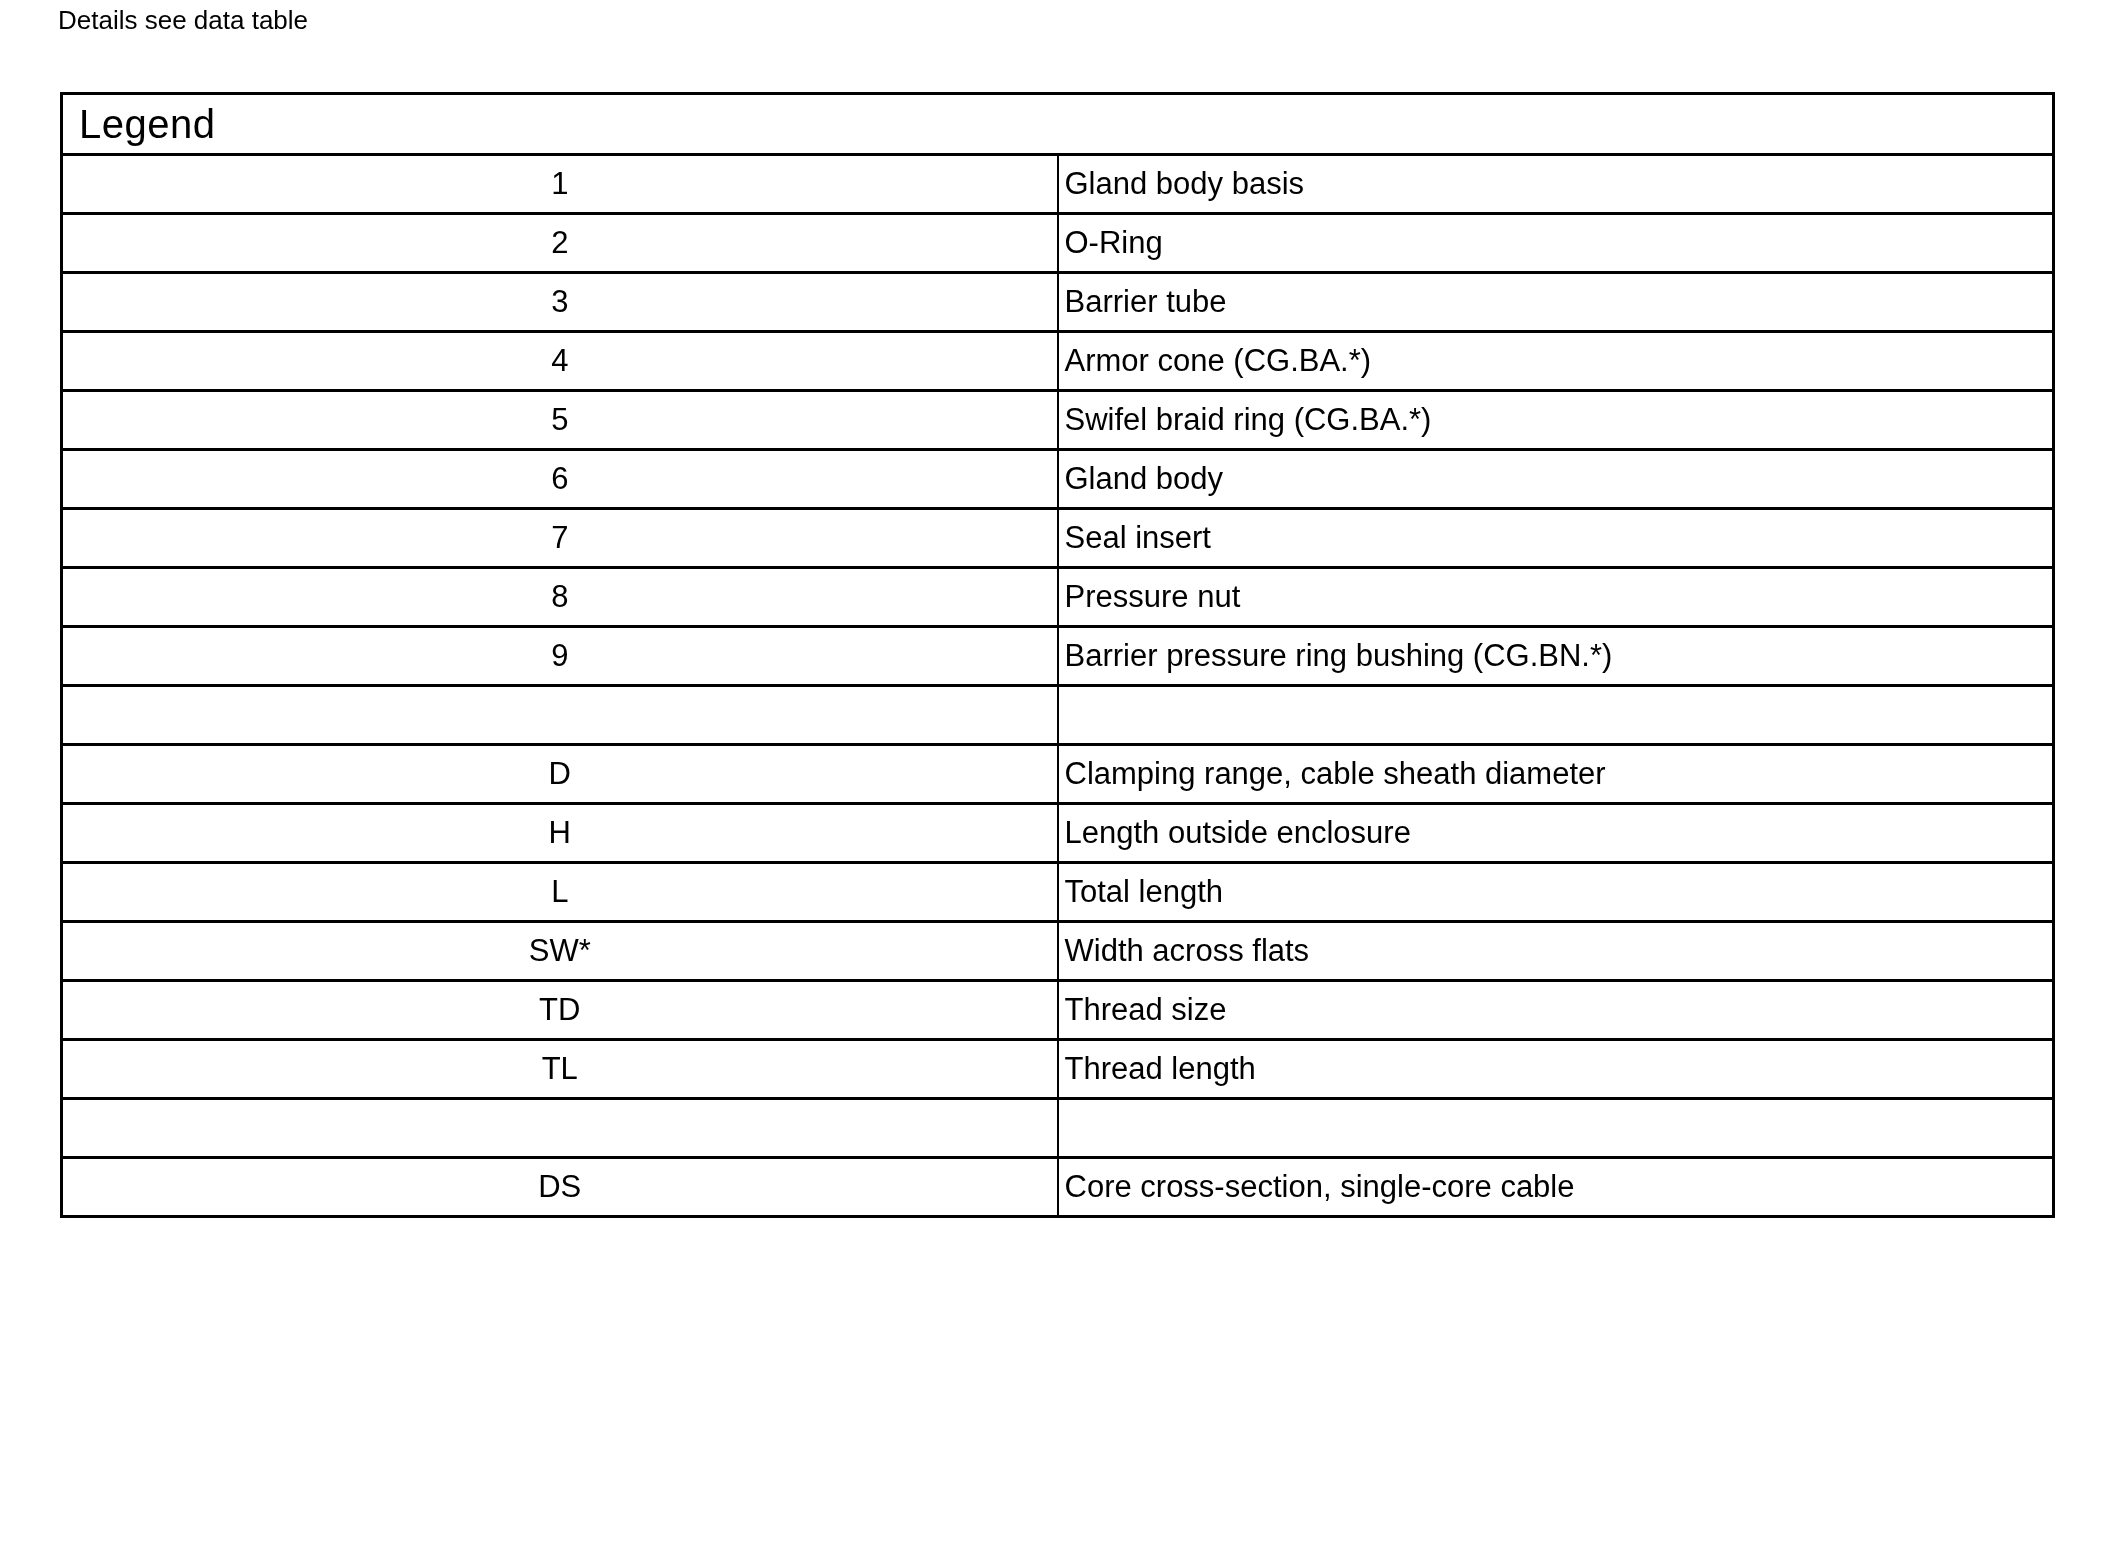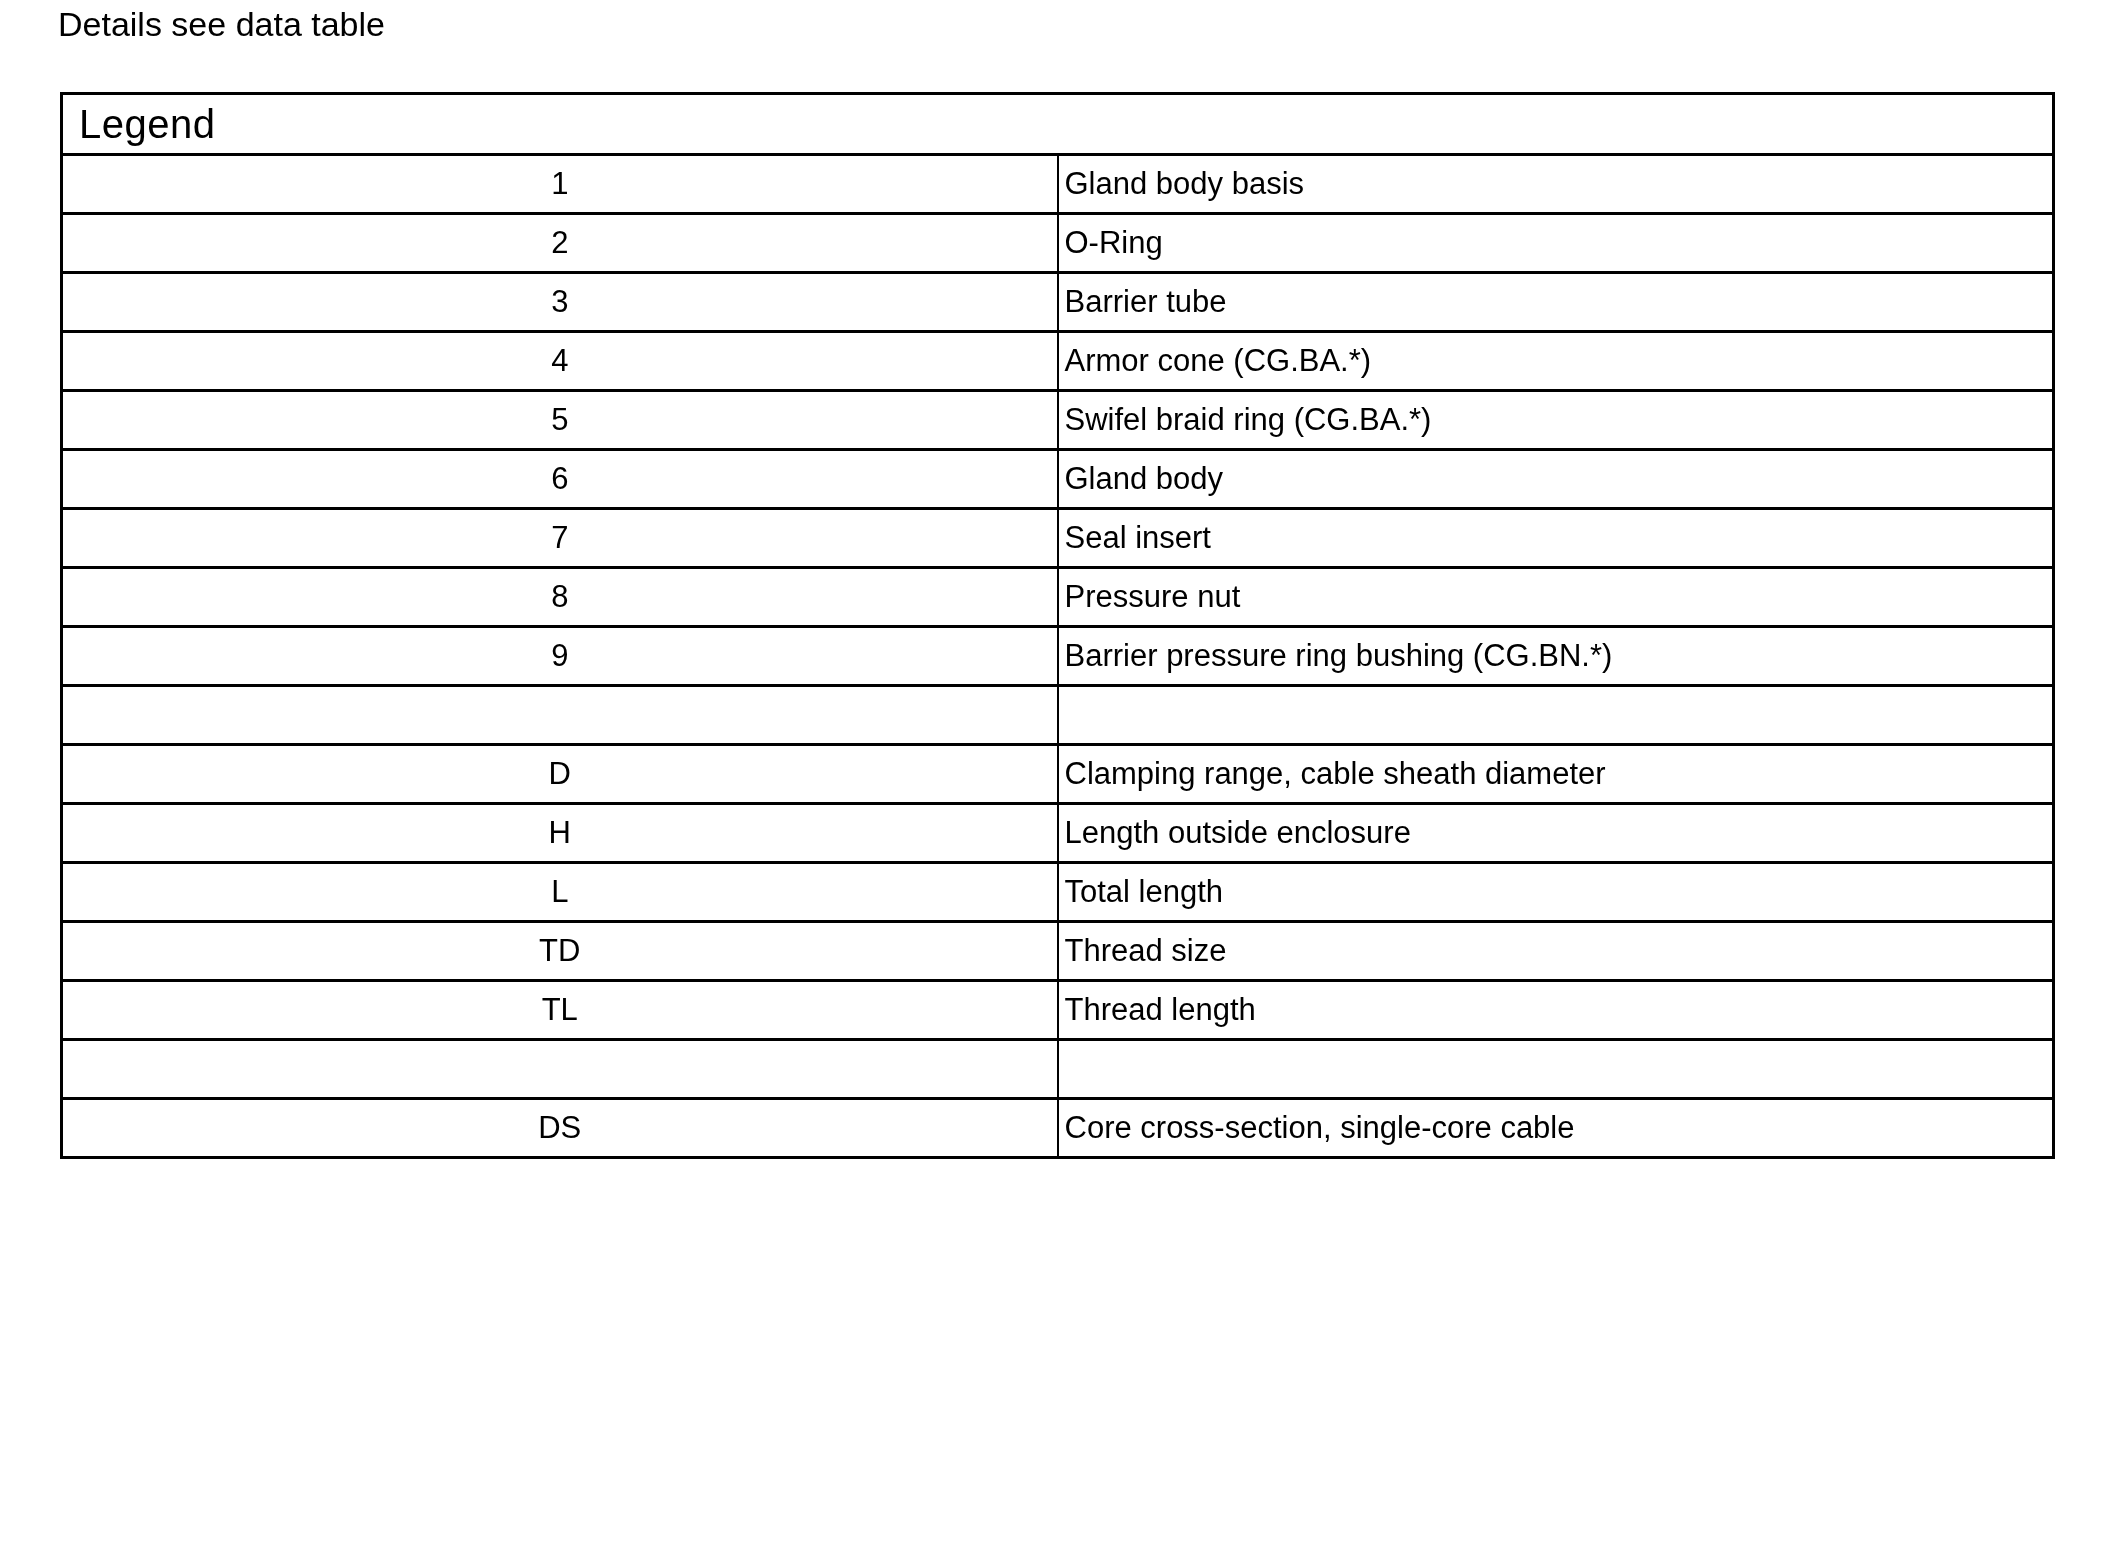--- a/index.html
+++ b/index.html
@@ -13,21 +13,21 @@
     height: 1547px;
     background: #ffffff;
     color: #000000;
     font-family: "Liberation Sans", sans-serif;
     overflow: hidden;
   }
   .intro {
     position: absolute;
     left: 58px;
     top: 6px;
-    font-size: 34px;
+    font-size: 26px;
     line-height: 1.1;
     white-space: nowrap;
   }
   table.legend {
     position: absolute;
     left: 60px;
     top: 92px;
     width: 1995px;
     border-collapse: collapse;
     table-layout: fixed;
@@ -125,20 +125,24 @@
         </tr>
         <tr>
           <td class="col-key">H</td>
           <td class="col-desc">Length outside enclosure</td>
         </tr>
         <tr>
           <td class="col-key">L</td>
           <td class="col-desc">Total length</td>
         </tr>
         <tr>
+          <td class="col-key">SW*</td>
+          <td class="col-desc">Width across flats</td>
+        </tr>
+        <tr>
           <td class="col-key">TD</td>
           <td class="col-desc">Thread size</td>
         </tr>
         <tr>
           <td class="col-key">TL</td>
           <td class="col-desc">Thread length</td>
         </tr>
         <tr>
           <td class="col-key"></td>
           <td class="col-desc"></td>

